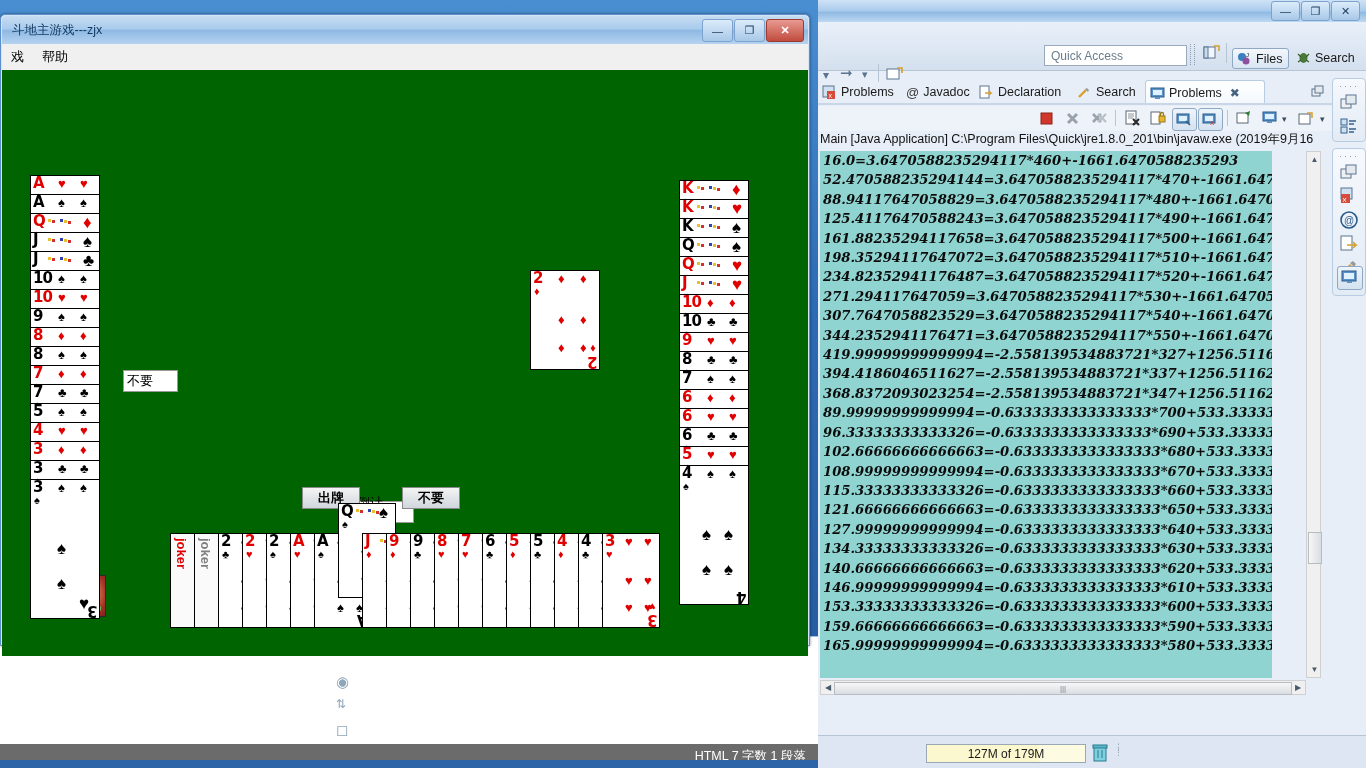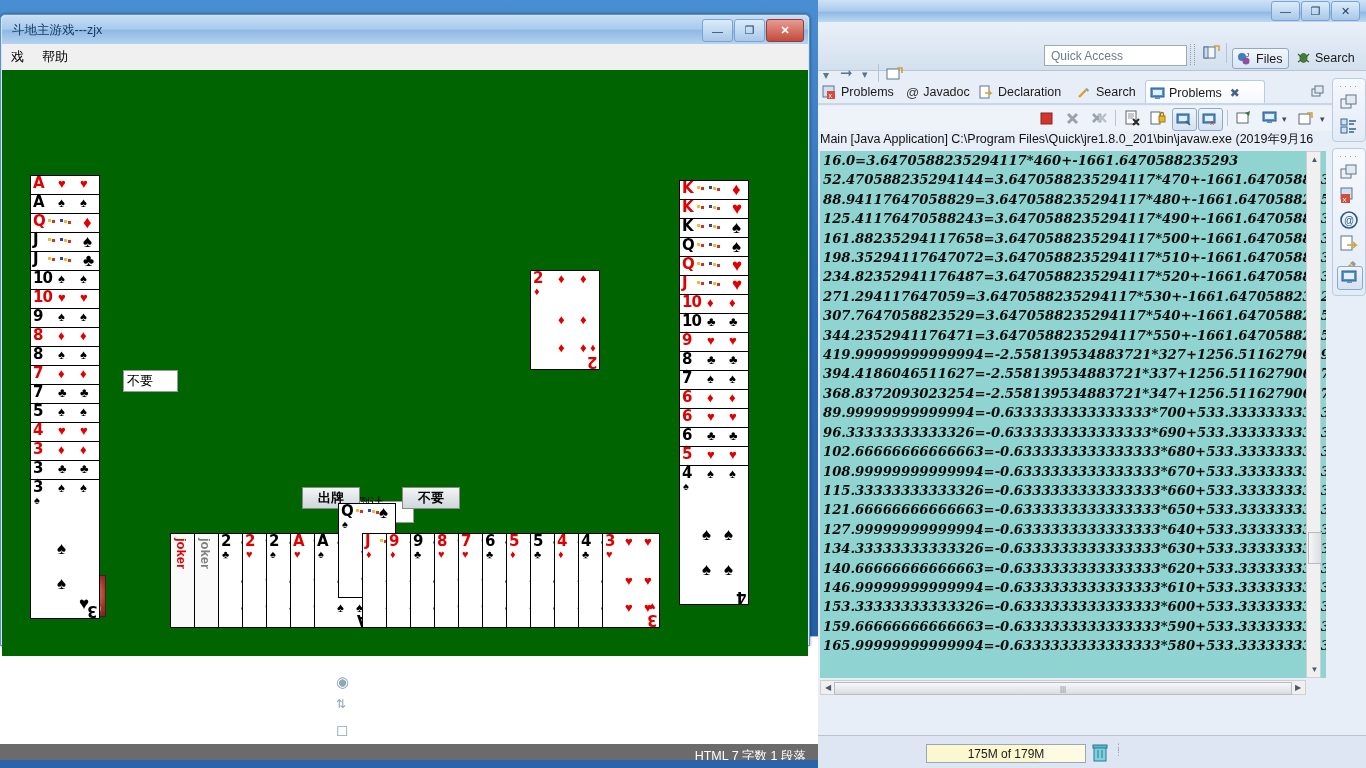--- a/index.html
+++ b/index.html
@@ -102,21 +102,21 @@
     font-size:12.5px;color:#1a1a1a;white-space:nowrap;padding:0 4px;}
   .vtab.active{background:linear-gradient(180deg,#ffffff,#f3f8fd);border:1px solid #b9cde2;border-bottom:none;border-radius:3px 3px 0 0;}
   #tabs-underline{left:818px;top:103px;width:530px;height:2px;background:#c8d6e6;}
 
   #ecl-viewtb{left:818px;top:106px;width:530px;height:25px;background:#eef3fa;}
   .vtb-ic{position:absolute;top:4px;width:17px;height:17px;}
   .vtb-sep{position:absolute;top:4px;width:1px;height:16px;background:#b9c6d4;}
 
   #ecl-launchline{left:820px;top:131px;width:528px;height:18px;font-size:12.5px;color:#101010;white-space:nowrap;overflow:hidden;}
 
-  #console{left:820px;top:151px;width:506px;height:527px;background:#8fd4d0;overflow:hidden;}
+  #console{left:820px;top:151px;width:452px;height:527px;background:#8fd4d0;overflow:hidden;}
   .cline{font-family:"DejaVu Serif",serif;font-style:italic;font-weight:bold;font-size:13.2px;
     color:#0c0c0c;white-space:nowrap;line-height:19.4px;padding-left:3px;}
   #console-vsb{left:1306px;top:151px;width:15px;height:527px;background:#f0f0f0;border:1px solid #cfcfcf;box-sizing:border-box;}
   #console-vsb .arrU,#console-vsb .arrD{position:absolute;left:1px;width:13px;height:13px;
     display:flex;align-items:center;justify-content:center;font-size:8px;color:#4a5a6a;}
   #console-vsb .thumb{position:absolute;left:1px;width:12px;height:30px;
     background:linear-gradient(90deg,#f7f7f7,#d9dde2);border:1px solid #b7bcc2;}
   #console-hsb{left:820px;top:680px;width:486px;height:15px;background:#f0f0f0;border:1px solid #cfcfcf;box-sizing:border-box;}
   #console-hsb .thumb{position:absolute;left:13px;top:1px;width:456px;height:11px;
     background:linear-gradient(180deg,#f7f7f7,#d9dde2);border:1px solid #b7bcc2;
@@ -958,21 +958,21 @@
       <rect x="1" y="2" width="14" height="10" fill="#5a93c8" stroke="#2a5a8a"></rect>
       <rect x="3" y="4" width="10" height="6" fill="#dff0ff"></rect>
       <rect x="6" y="12" width="5" height="2" fill="#5a93c8"></rect>
     </svg>
   </div>
 </div>
 
 <div class="abs" id="ecl-status">
   <div class="abs" id="mem">
     <div class="fill" style="width:71%"></div>
-    <span id="memtxt">175M of 179M</span>
+    <span id="memtxt">127M of 179M</span>
   </div>
   <svg class="abs" id="trash" viewBox="0 0 20 20">
     <rect x="4" y="4" width="12" height="14" fill="#7fd0e0" stroke="#2a7a8a"></rect>
     <rect x="3" y="2" width="14" height="3" fill="#5ab8cc" stroke="#2a7a8a"></rect>
     <path d="M8 7 v8 M12 7 v8" stroke="#2a7a8a"></path>
   </svg>
   <div class="abs" id="gripper">⋮<br>⋮</div>
 </div>
 
 </body></html>

